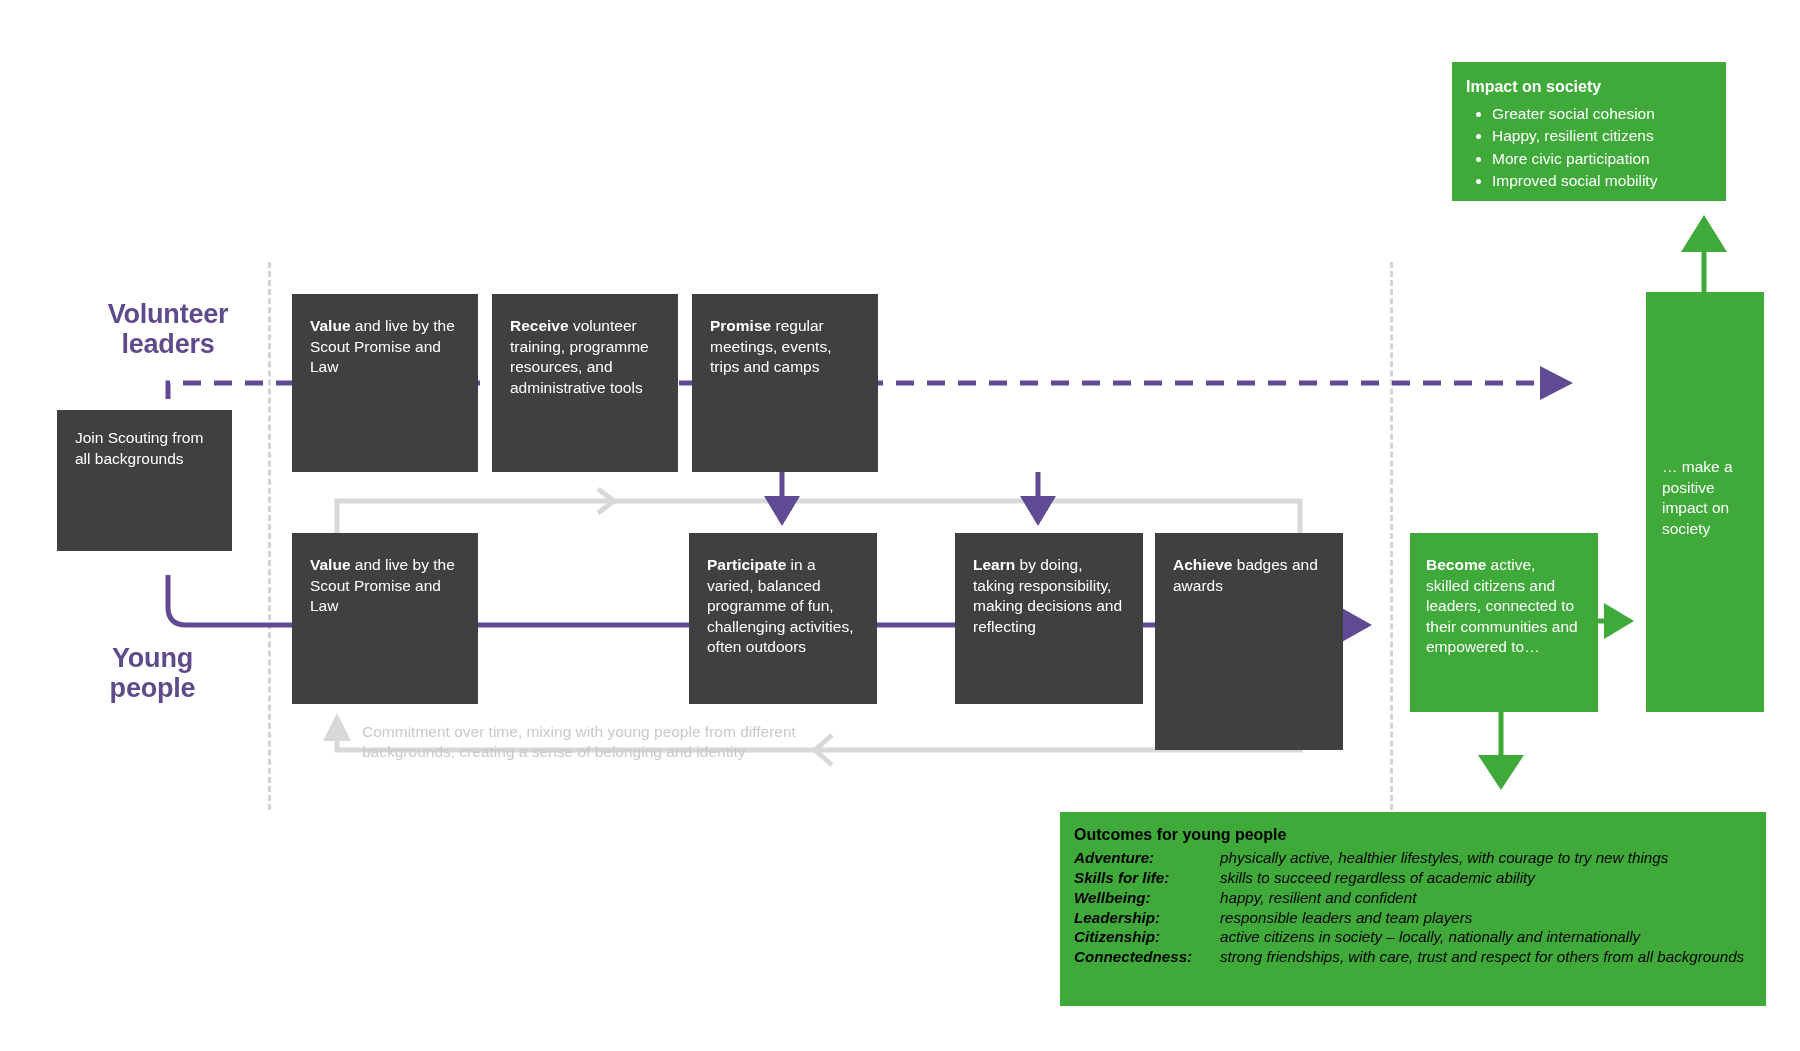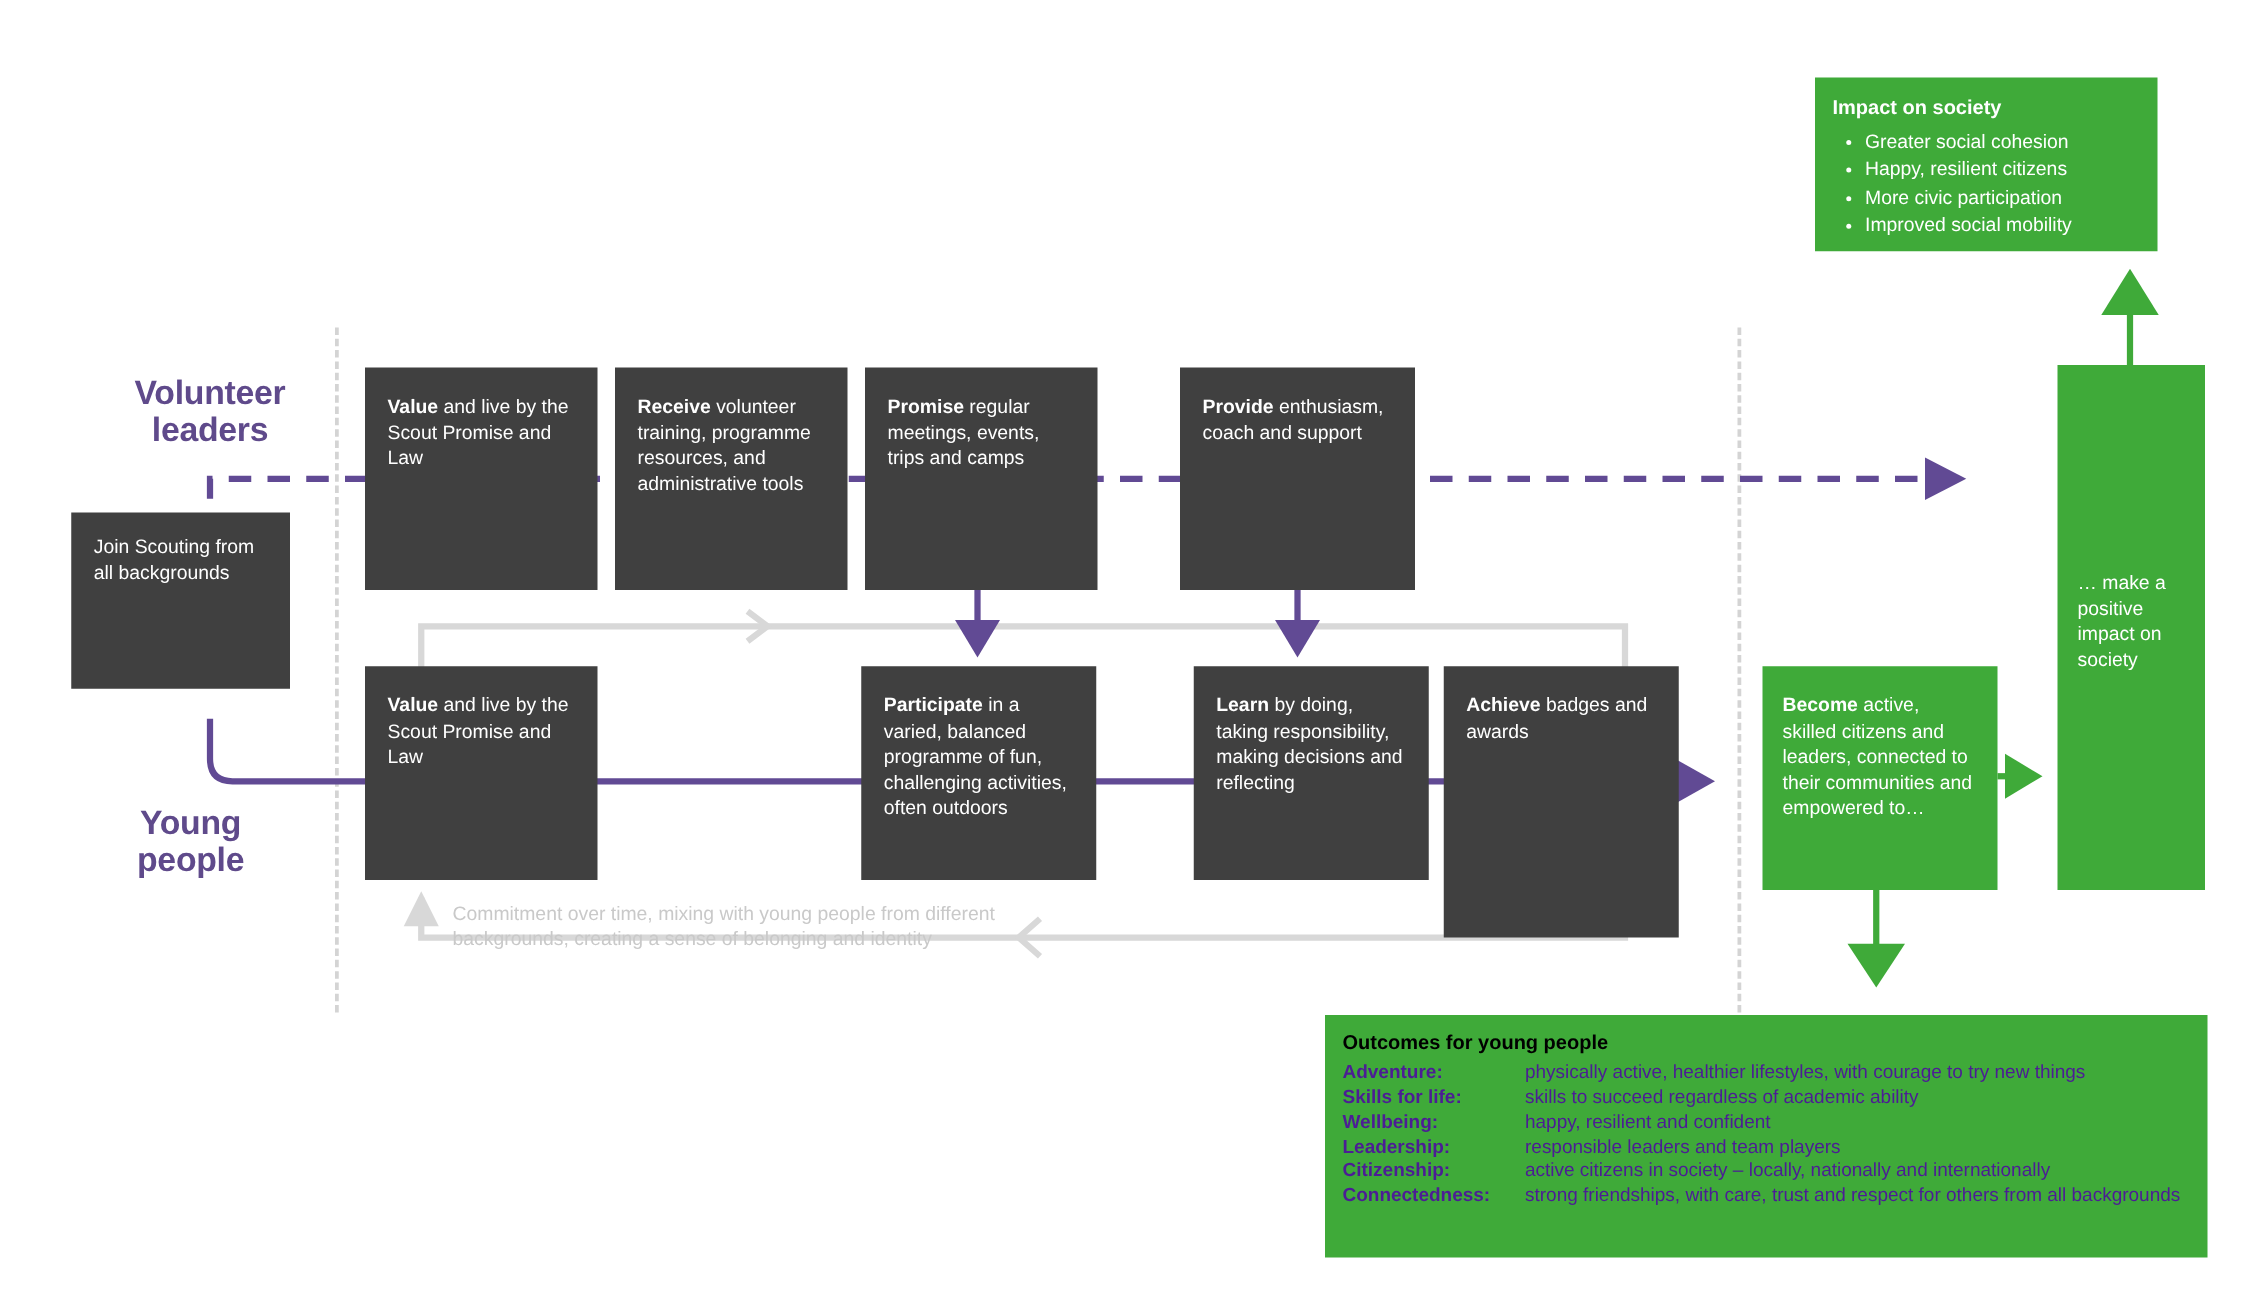--- a/index.html
+++ b/index.html
@@ -55,21 +55,21 @@
     margin: 0; padding-left: 26px;
     font-size: 15.5px; line-height: 1.43; color: #fff;
   }
   .impact-list li { margin: 0; padding: 0; }
 
   
   .out-title {
     font-weight: 700; font-size: 16px; color: #000000;
     margin-bottom: 3px;
   }
-  .out-row { display: flex; font-size: 15.2px; line-height: 1.30; color: #4c1d95; }
+  .out-row { display: flex; font-size: 15.2px; line-height: 1.30; color: #000000; font-style: italic; }
   .out-key { font-weight: 700; width: 146px; flex: none; }
   .out-val { flex: 1; }
 
   
   .vdash {
     border-left: 3px dashed #d4d4d4;
   }
 
   .caption {
     color: #c9c9c9;
@@ -115,23 +115,20 @@
   </div>
 
   <div class="abs pbox" style="left:492px; top:294px; width:186px; height:178px;">
     <b>Receive</b><span> volunteer training, programme resources, and administrative tools</span>
   </div>
 
   <div class="abs pbox" style="left:692px; top:294px; width:186px; height:178px;">
     <b>Promise</b><span> regular meetings, events, trips and camps</span>
   </div>
 
-  <div class="abs pbox" style="left:944px; top:294px; width:188px; height:178px;">
-    <b>Provide</b><span> enthusiasm, coach and support</span>
-  </div>
 
   <svg class="abs" style="left:0; top:0; width:1800px; height:1051px; pointer-events:none;">
 
     <path d="M 337 536 L 337 501 L 1300 501 L 1300 536" fill="none" stroke="#d8d8d8" stroke-width="5"></path>
     <polyline points="598,489 614,501 598,513" fill="none" stroke="#d8d8d8" stroke-width="5"></polyline>
 
     <path d="M 1300 700 L 1300 750 L 408 750" fill="none" stroke="#d8d8d8" stroke-width="5"></path>
     <polygon points="1300,745 1286,715 1314,715" fill="#d8d8d8"></polygon>
 
     <polyline points="832,735 815,750 832,765" fill="none" stroke="#d8d8d8" stroke-width="5"></polyline>

